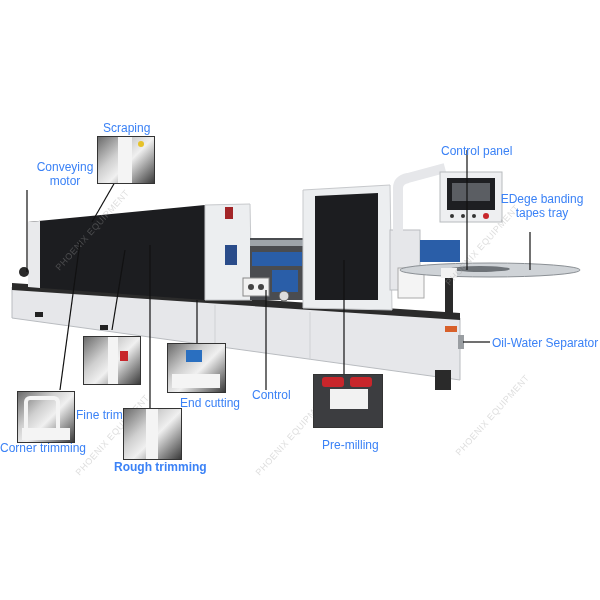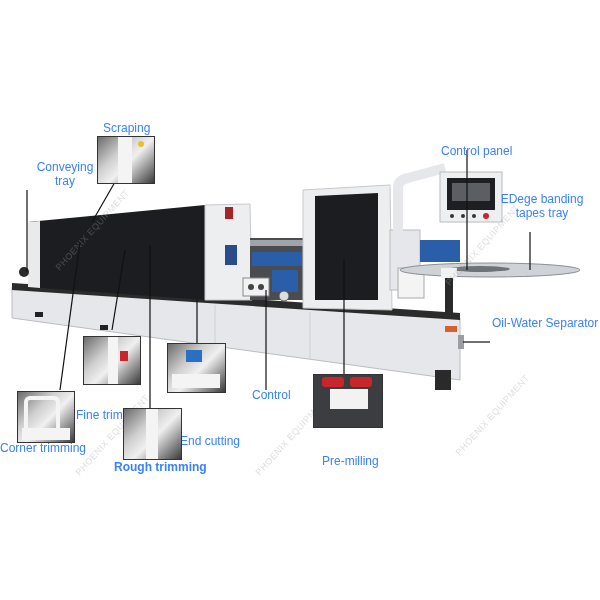--- a/index.html
+++ b/index.html
@@ -94,46 +94,46 @@
 </svg>
 
 <div class="lbl" style="left:103px; top:121px;">Scraping</div>
 <div class="thumb" style="left:97px; top:136px; width:56px; height:46px;">
   <div class="inner" style="left:20px; top:0; width:14px; height:46px; background:#f4f4f4;"></div>
   <div class="inner" style="left:40px; top:4px; width:6px; height:6px; background:#e6c229; border-radius:50%;"></div>
 </div>
 
 <div class="lbl center" style="left:2px; top:160px; width:62px;margin-left:32px;">
   <div>Conveying</div>
-  <div>tray</div>
+  <div>motor</div>
 </div>
 
 <div class="lbl" style="left:441px; top:144px;">Control panel</div>
 
 <div class="lbl center" style="left:500px; top:192px; width:84px;">
   <div>EDege banding</div>
   <div>tapes tray</div>
 </div>
 
-<div class="lbl" style="left:492px; top:316px;">Oil-Water Separator</div>
+<div class="lbl" style="left:492px; top:336px;">Oil-Water Separator</div>
 
 <div class="lbl" style="left:252px; top:388px;">Control</div>
 
 <div class="thumb" style="left:313px; top:374px; width:68px; height:52px; background:#3c3d40;">
   <div class="inner" style="left:8px; top:2px; width:22px; height:10px; background:#c8262b; border-radius:3px;"></div>
   <div class="inner" style="left:36px; top:2px; width:22px; height:10px; background:#c8262b; border-radius:3px;"></div>
   <div class="inner" style="left:16px; top:14px; width:38px; height:20px; background:#f2f2f2;"></div>
 </div>
-<div class="lbl" style="left:322px; top:454px;">Pre-milling</div>
+<div class="lbl" style="left:322px; top:438px;">Pre-milling</div>
 
 <div class="thumb" style="left:167px; top:343px; width:57px; height:48px;">
   <div class="inner" style="left:4px; top:30px; width:48px; height:14px; background:#f4f4f4;"></div>
   <div class="inner" style="left:18px; top:6px; width:16px; height:12px; background:#2a6fc0;"></div>
 </div>
-<div class="lbl" style="left:180px; top:396px;margin-top:38px;">End cutting</div>
+<div class="lbl" style="left:180px; top:396px;">End cutting</div>
 
 <div class="thumb" style="left:83px; top:336px; width:56px; height:47px;">
   <div class="inner" style="left:24px; top:0; width:10px; height:47px; background:#f4f4f4;"></div>
   <div class="inner" style="left:36px; top:14px; width:8px; height:10px; background:#c8262b;"></div>
 </div>
 <div class="lbl" style="left:76px; top:408px;">Fine trimming</div>
 
 <div class="thumb" style="left:123px; top:408px; width:57px; height:50px;">
   <div class="inner" style="left:22px; top:0; width:12px; height:50px; background:#f4f4f4;"></div>
 </div>

